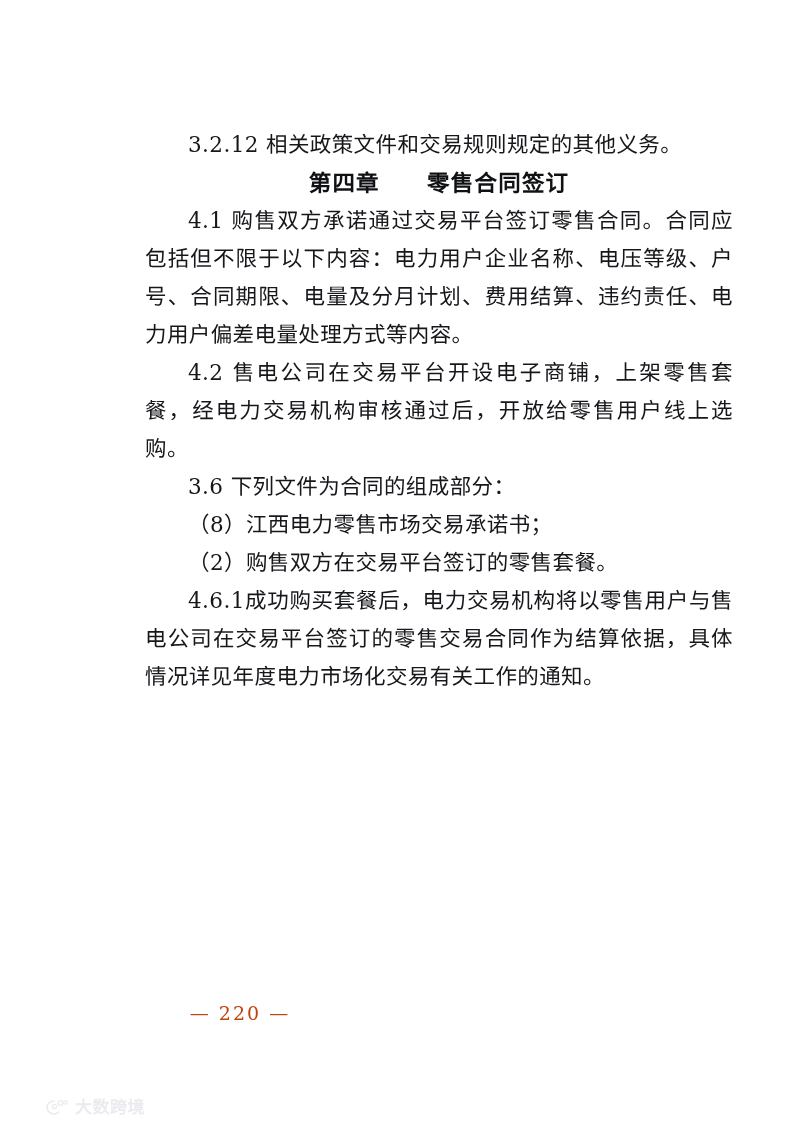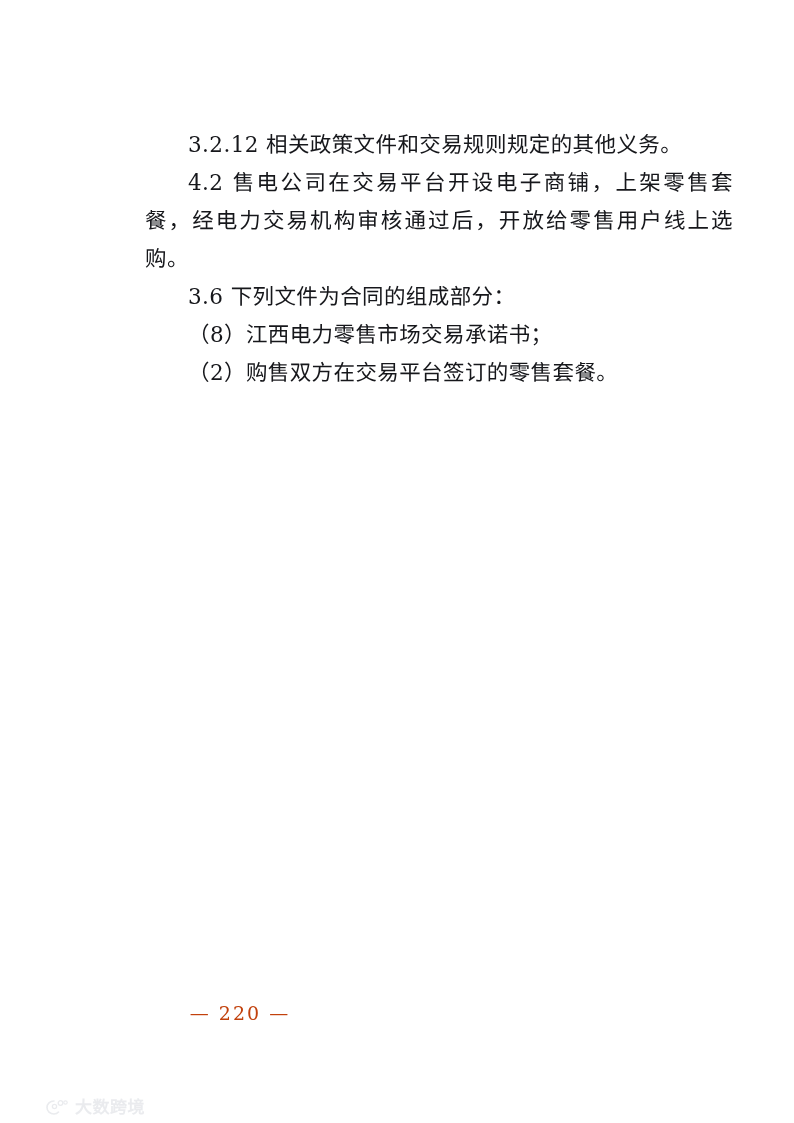--- a/index.html
+++ b/index.html
@@ -100,33 +100,36 @@
 </style>
 </head>
 <body>
 
 <div class="page">
 
   <div class="content">
 
     <p class="para indent">3.2.12 相关政策文件和交易规则规定的其他义务。</p>
 
+    <h2 class="chapter-heading"><span>第四章</span><span class="gap"></span><span>零售合同签订</span></h2>
 
+    <p class="para indent">4.1 购售双方承诺通过交易平台签订零售合同。合同应包括但不限于以下内容：电力用户企业名称、电压等级、户号、合同期限、电量及分月计划、费用结算、违约责任、电力用户偏差电量处理方式等内容。</p>
 
     <p class="para indent">4.2 售电公司在交易平台开设电子商铺，上架零售套餐，经电力交易机构审核通过后，开放给零售用户线上选购。</p>
 
 
     <p class="para indent">3.6 下列文件为合同的组成部分：</p>
 
     <p class="para indent">（8）江西电力零售市场交易承诺书；</p>
 
     <p class="para indent">（2）购售双方在交易平台签订的零售套餐。</p>
 
 
 
+    <p class="para indent">4.6.1成功购买套餐后，电力交易机构将以零售用户与售电公司在交易平台签订的零售交易合同作为结算依据，具体情况详见年度电力市场化交易有关工作的通知。</p>
 
   </div>
 
   <div class="page-number">— 220 —</div>
 
   <div class="watermark">
     <svg class="watermark-mark" viewBox="0 0 52 40" aria-hidden="true">
       <path d="M20 8 C12 8 6 14 6 21 C6 28 12 34 20 34 C24 34 27 32.5 29 30" fill="none" stroke="#e2e4e8" stroke-width="3.2" stroke-linecap="round"></path>
       <circle cx="21" cy="19" r="4.2" fill="none" stroke="#e2e4e8" stroke-width="2.6"></circle>
       <circle cx="33" cy="12" r="4.6" fill="none" stroke="#e2e4e8" stroke-width="2.6"></circle>

